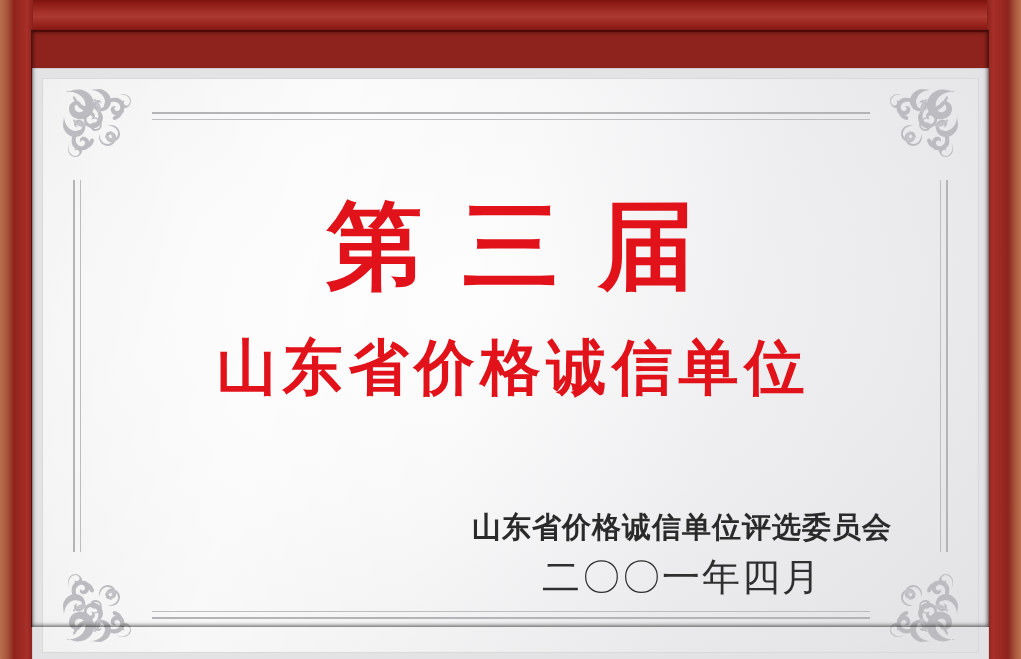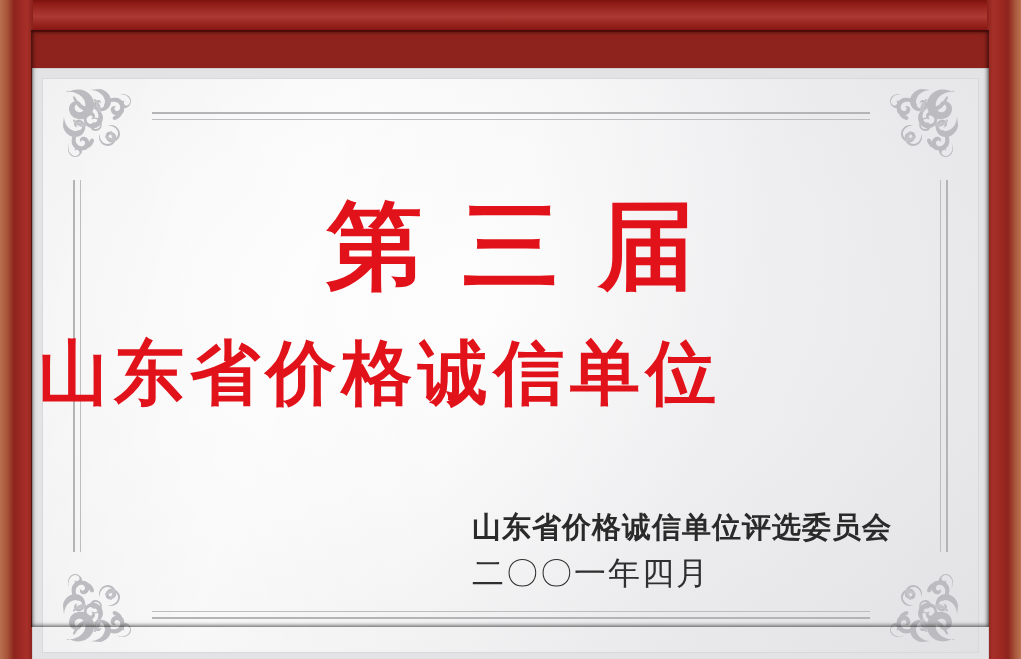--- a/index.html
+++ b/index.html
@@ -157,24 +157,24 @@
     font-size:96px;
     line-height:1.05;
     letter-spacing:40px;
     text-indent:40px;
     color:#e2121a;
   }
   .title-sub{
     position:absolute;
     left:0;right:0;
     top:268px;
-    text-align:left;
+    text-align:center;
     font-family:"DejaVu Serif","Liberation Serif",serif;
     font-weight:700;
-    font-size:70px;
+    font-size:60px;
     line-height:1.05;
     letter-spacing:6px;
     text-indent:6px;
     color:#e2121a;
     white-space:nowrap;
   }
   .issuer{
     position:absolute;
     left:440px;
     top:440px;
@@ -185,23 +185,24 @@
     font-size:29px;
     letter-spacing:1px;
     color:#2a2a2a;
     white-space:nowrap;
   }
   .issue-date{
     position:absolute;
     left:440px;
     top:484px;
     width:420px;
+    text-align:center;
     font-family:Liberation Serif, serif;
     font-weight:500;
-    font-size:32px;
+    font-size:38px;
     letter-spacing:2px;
     color:#2f2f2f;
     white-space:nowrap;
   }
 </style>
 </head>
 <body>
 
 <div class="stage">
 

